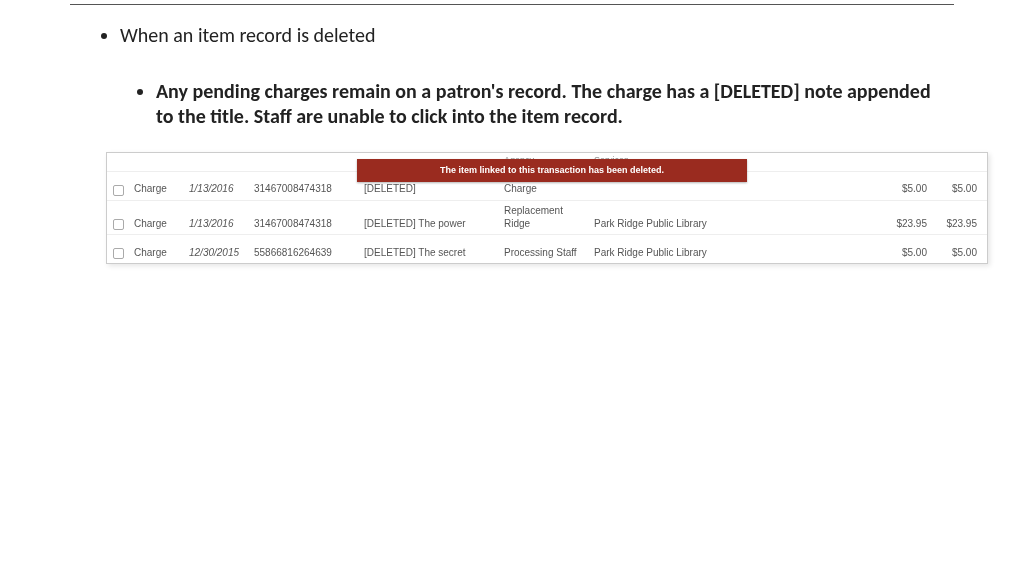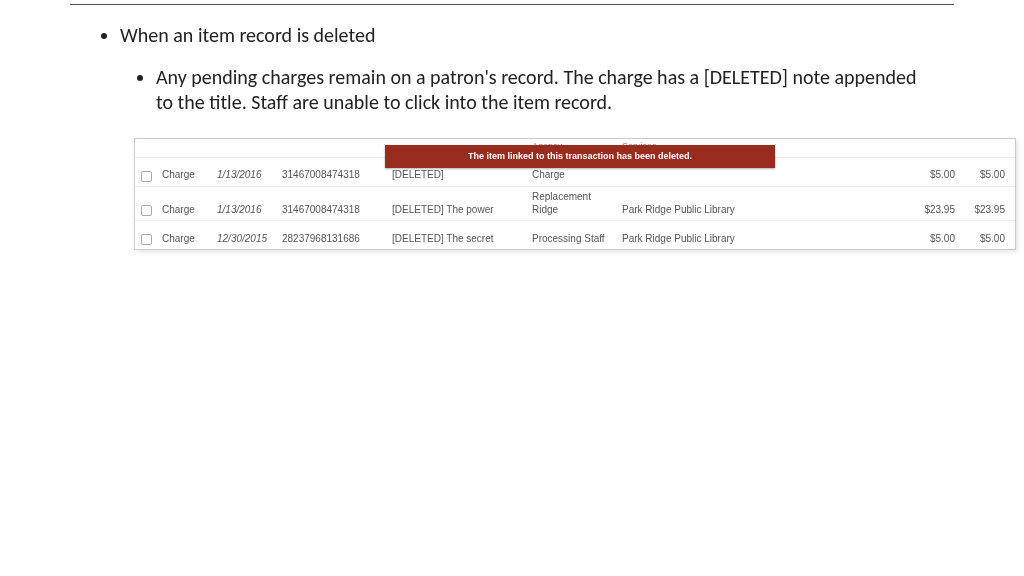--- a/index.html
+++ b/index.html
@@ -39,29 +39,30 @@
     list-style: disc;
     padding-left: 30px;
     margin: 0;
   }
   ul.outer > li {
     margin-bottom: 14px;
   }
   ul.inner {
     list-style: disc;
     padding-left: 36px;
-    margin-top: 16px;
+    margin-top: 30px;
+    font-weight: bold;
   }
   ul.inner > li {
     font-size: 20px;
   }
 
   
   .shot {
-    margin: 22px 0 0 44px;
+    margin: 22px 0 0 16px;
     width: 880px;
     border: 1px solid #ccc;
     box-shadow: 2px 2px 5px rgba(0,0,0,0.10);
     background: #fff;
     font-family: Arial, sans-serif;
     font-size: 10px;
     color: #555;
     position: relative;
   }
   .hdr-row, .row {
@@ -175,21 +176,21 @@
         <div class="cell c-amt1">$23.95</div>
         <div class="cell c-amt2">$23.95</div>
       </div>
 
       <div class="row" style="border-bottom:none;">
         <div class="cell c-chk">
             <span class="chk"></span>
           </div>
         <div class="cell c-type">Charge</div>
         <div class="cell c-date">12/30/2015</div>
-        <div class="cell c-bar">28237968131686</div>
+        <div class="cell c-bar">55866816264639</div>
         <div class="cell c-title">[DELETED] The secret</div>
         <div class="cell c-reason">Processing Staff</div>
         <div class="cell c-lib">Park Ridge Public Library</div>
         <div class="cell c-gap"></div>
         <div class="cell c-amt1">$5.00</div>
         <div class="cell c-amt2">$5.00</div>
       </div>
 
     </div>
   </div>

